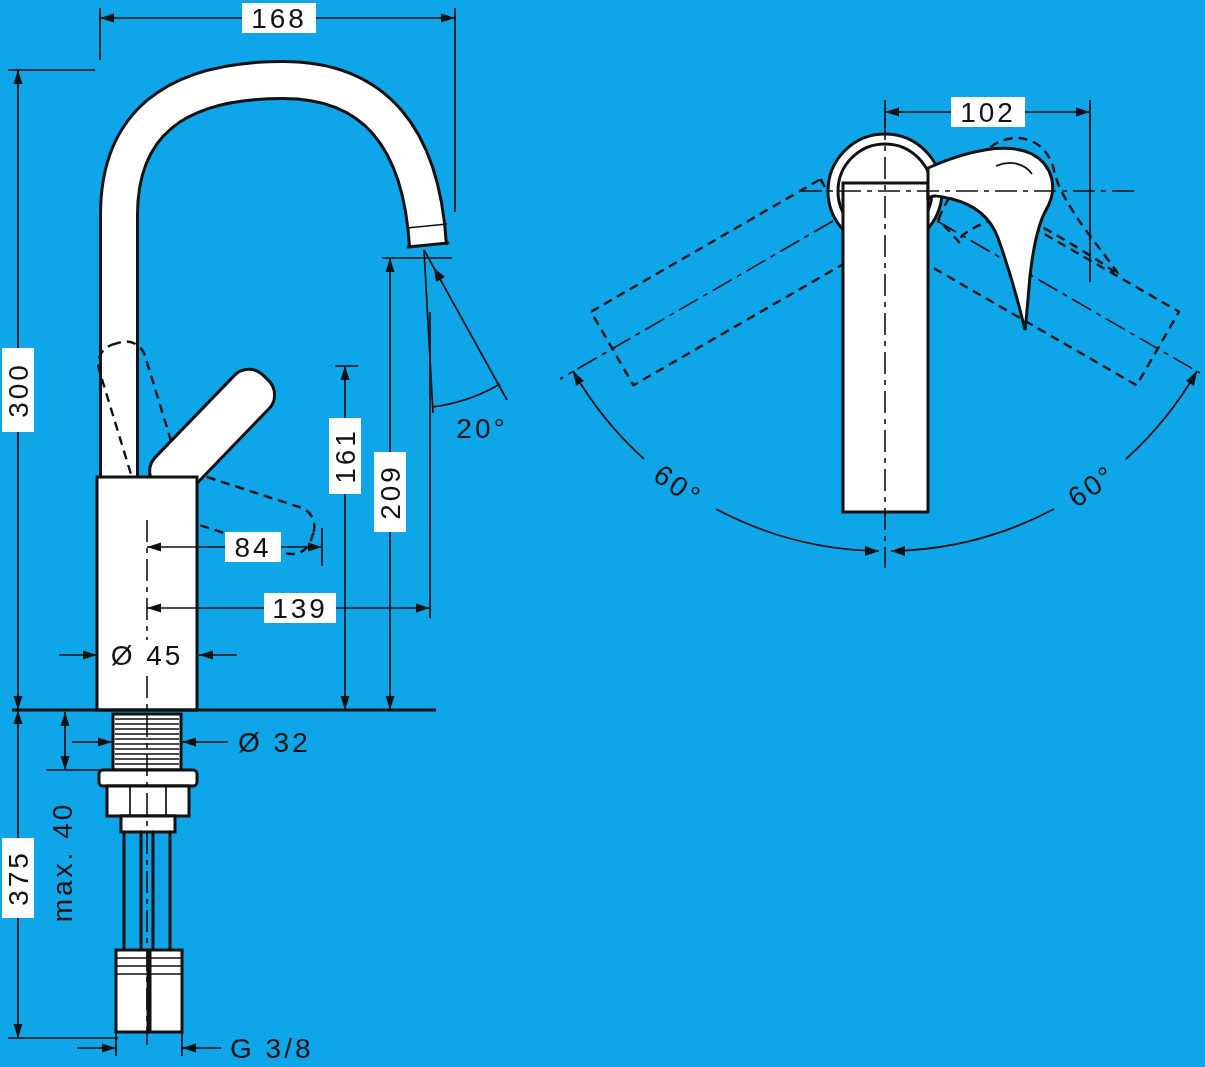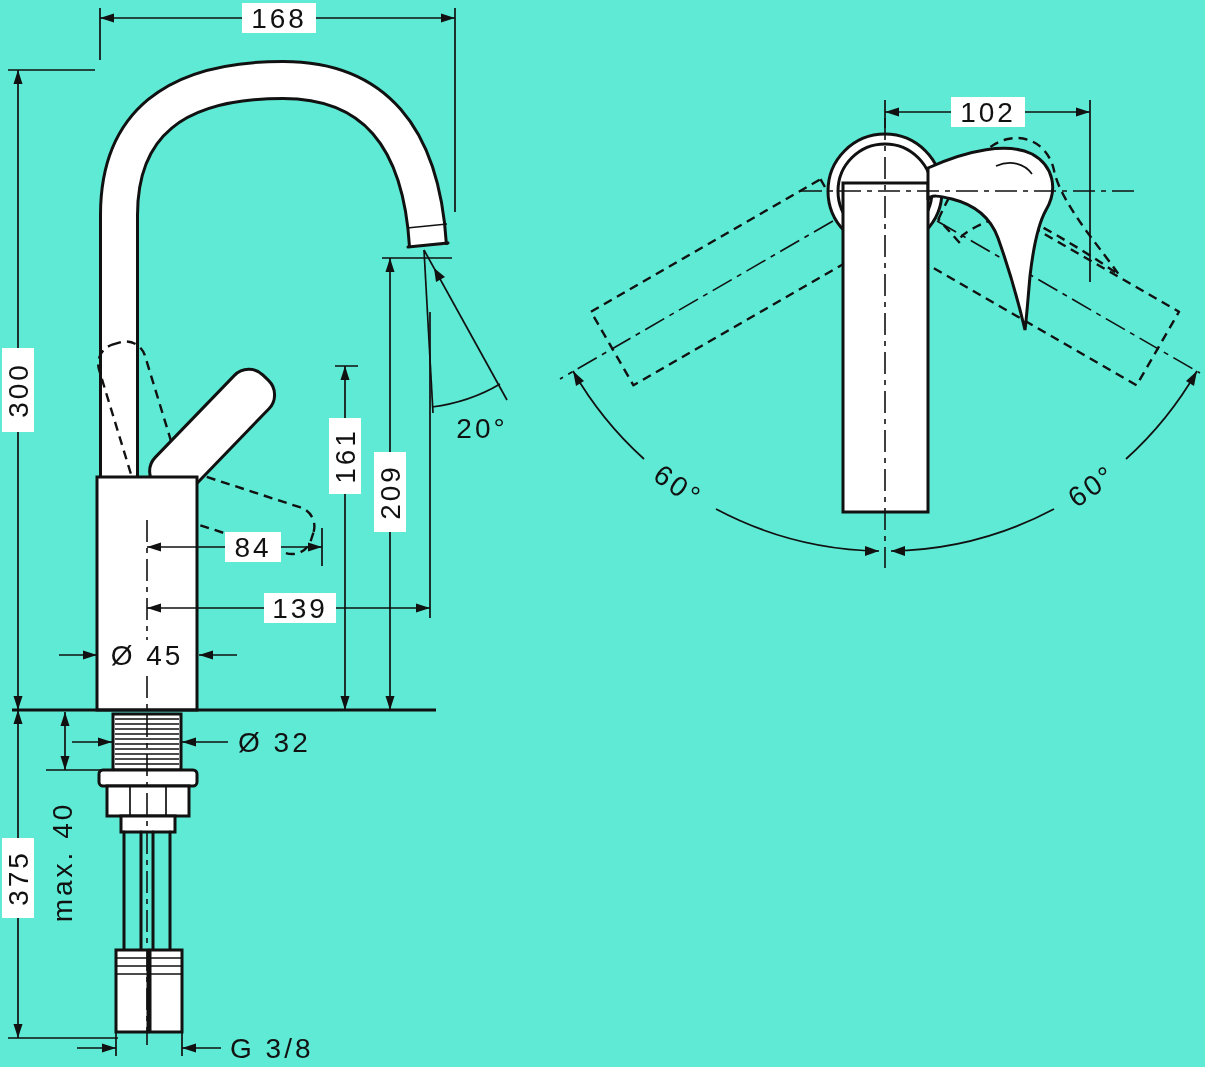--- a/index.html
+++ b/index.html
@@ -1,16 +1,16 @@
 <!DOCTYPE html>
 <html><head>
 <meta charset="utf-8">
 <style>
   html,body{margin:0;padding:0;background:#fff}
-  .stage{position:relative;width:1205px;height:1067px;background:#5eead4;overflow:hidden}
+  .stage{position:relative;width:1205px;height:1067px;background:#0ea5e9;overflow:hidden}
   svg{display:block}
   .ol{fill:#fff;stroke:#111;stroke-width:3}
   .oln{fill:none;stroke:#111;stroke-width:3;stroke-linecap:round}
   .thin{stroke:#111;stroke-width:1.7;fill:none}
   .cl{stroke:#111;stroke-width:1.6;fill:none;stroke-dasharray:22 6 5 6}
   .dsh{stroke:#111;stroke-width:2.4;fill:none;stroke-dasharray:9 6;stroke-linejoin:round}
   .dim{font-family:"Liberation Sans","DejaVu Sans",sans-serif;font-size:28px;letter-spacing:3px;fill:#111;dominant-baseline:central}
   .arr{fill:#111;stroke:none}
   .mask{fill:#fff;stroke:none}
 </style>

